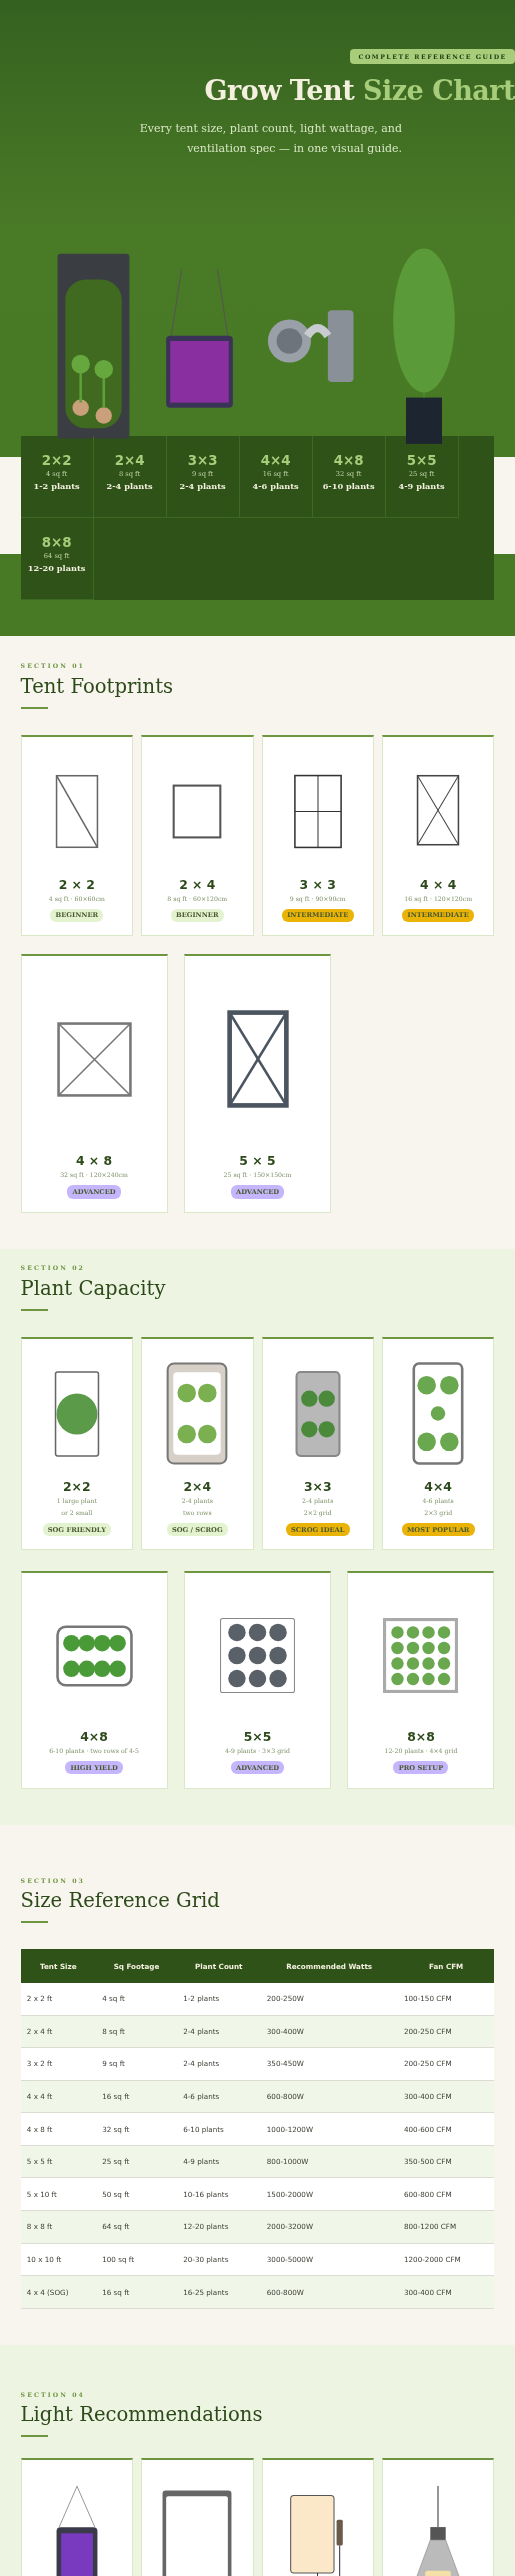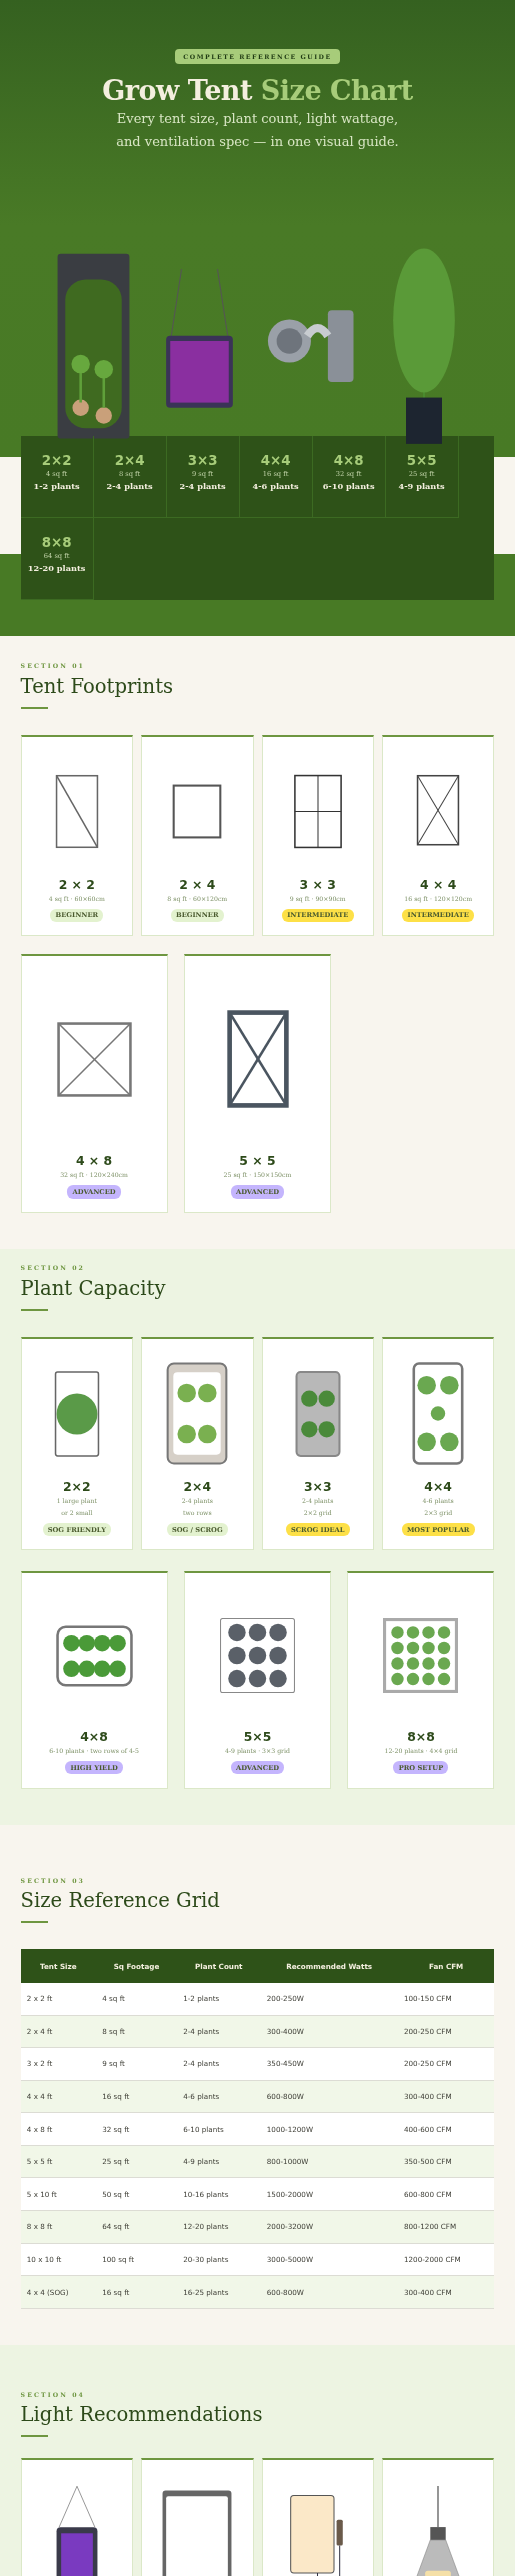--- a/index.html
+++ b/index.html
@@ -1,42 +1,42 @@
 <!DOCTYPE html>
 <html style="font-size:8.2px"><head>
 <meta charset="utf-8">
 <style>
 *{box-sizing:border-box;margin:0;padding:0}
 body{width:515px;font-family:"DejaVu Serif",serif;background:#f8f5ee;color:#2d4a1a}
-.hero{background:linear-gradient(180deg,#356120 0%,#497a26 100%);height:225px;position:relative;text-align:center;padding-top:49px}
+.hero{background:linear-gradient(180deg,#356120 0%,#497a26 100%);height:225px;position:relative;text-align:right;padding-top:49px}
 .pill{display:inline-block;background:#a7cc7a;color:#1f3a12;border-radius:4.1px;padding:4.1px 8.2px;font-size:6.2px;letter-spacing:1.5px;font-weight:bold}
 .hero h1{font-size:27px;color:#f4efdf;font-weight:bold;margin-top:11.3px;letter-spacing:-0.5px}
 .hero h1 span{color:#a7cc7a}
-.hero p{color:#d8e6c4;font-size:13px;width:289px;margin:2px auto 0;line-height:1.75}
+.hero p{color:#d8e6c4;font-size:11px;width:289px;margin:13px auto 0;line-height:1.75}
 .quick{background:#2e5218;margin:0 20.6px;display:grid;grid-template-columns:repeat(6,73px) 1fr;}
 .quick-cell{height:82px;text-align:center;padding-top:16.5px;border-right:0.5px solid #3c6a22;border-bottom:0.5px solid #3c6a22}
 .quick-cell .s{color:#a7cc7a;font-family:"DejaVu Sans",sans-serif;font-weight:bold;font-size:13.4px}
 .quick-cell .a{color:#c1d3a8;font-size:6.7px;margin-top:2.1px}
 .quick-cell .p{color:#f4efdf;font-weight:bold;font-size:8.2px;margin-top:3.1px}
 .herobottom{background:#487a25;height:36px}
 .section{padding:46px 20.6px 36px}
 .sec-cream{background:#f8f5ee}
 .sec-mint{background:#edf4e2}
 .eyebrow{font-size:6.2px;letter-spacing:2.1px;color:#6e9640;font-weight:bold}
 .sec-title{font-size:19.6px;font-weight:normal;color:#2d4a1a;margin-top:5.2px}
 .rule{width:27px;height:2.1px;background:#6e9640;margin:9.3px 0 26px}
 .grid4{display:grid;grid-template-columns:repeat(4,1fr);gap:8px}
 .grid3{display:grid;grid-template-columns:repeat(3,1fr);gap:16.5px}
 .card{background:#fff;border:0.5px solid #dbe8c8;border-top:2.6px solid #6e9640;text-align:center;padding:15.5px 8.2px 13.4px}
 .card .img{height:118px;display:flex;align-items:center;justify-content:center}
 .card .t{font-family:"DejaVu Sans",sans-serif;font-weight:bold;font-size:12.4px;color:#2d4a1a;margin-top:6.2px}
 .card .m{color:#7b8f64;font-size:6.2px;margin-top:2.1px;line-height:1.6}
 .badge{display:inline-block;margin-top:5.2px;border-radius:6.2px;padding:2.6px 5.2px;font-size:6.7px;font-weight:bold;color:#4a5a2e}
 .b-green{background:#e3f2cf}
-.b-yellow{background:#fde047}
+.b-yellow{background:#eab308}
 .b-red{background:#c4b5fd}
 table{width:100%;border-collapse:collapse;font-family:"DejaVu Sans",sans-serif;font-size:7.2px}
 th{background:#2e5218;color:#f4efdf;text-align:center;padding:12.4px 6.2px;font-weight:bold}
 td{padding:11.3px 6.2px;border-bottom:0.5px solid #dcdcd4;color:#3e3e36}
 tr:nth-child(even) td{background:#f1f7e8}
 tr:nth-child(odd) td{background:#fff}
 </style>
 </head>
 <body>
 

